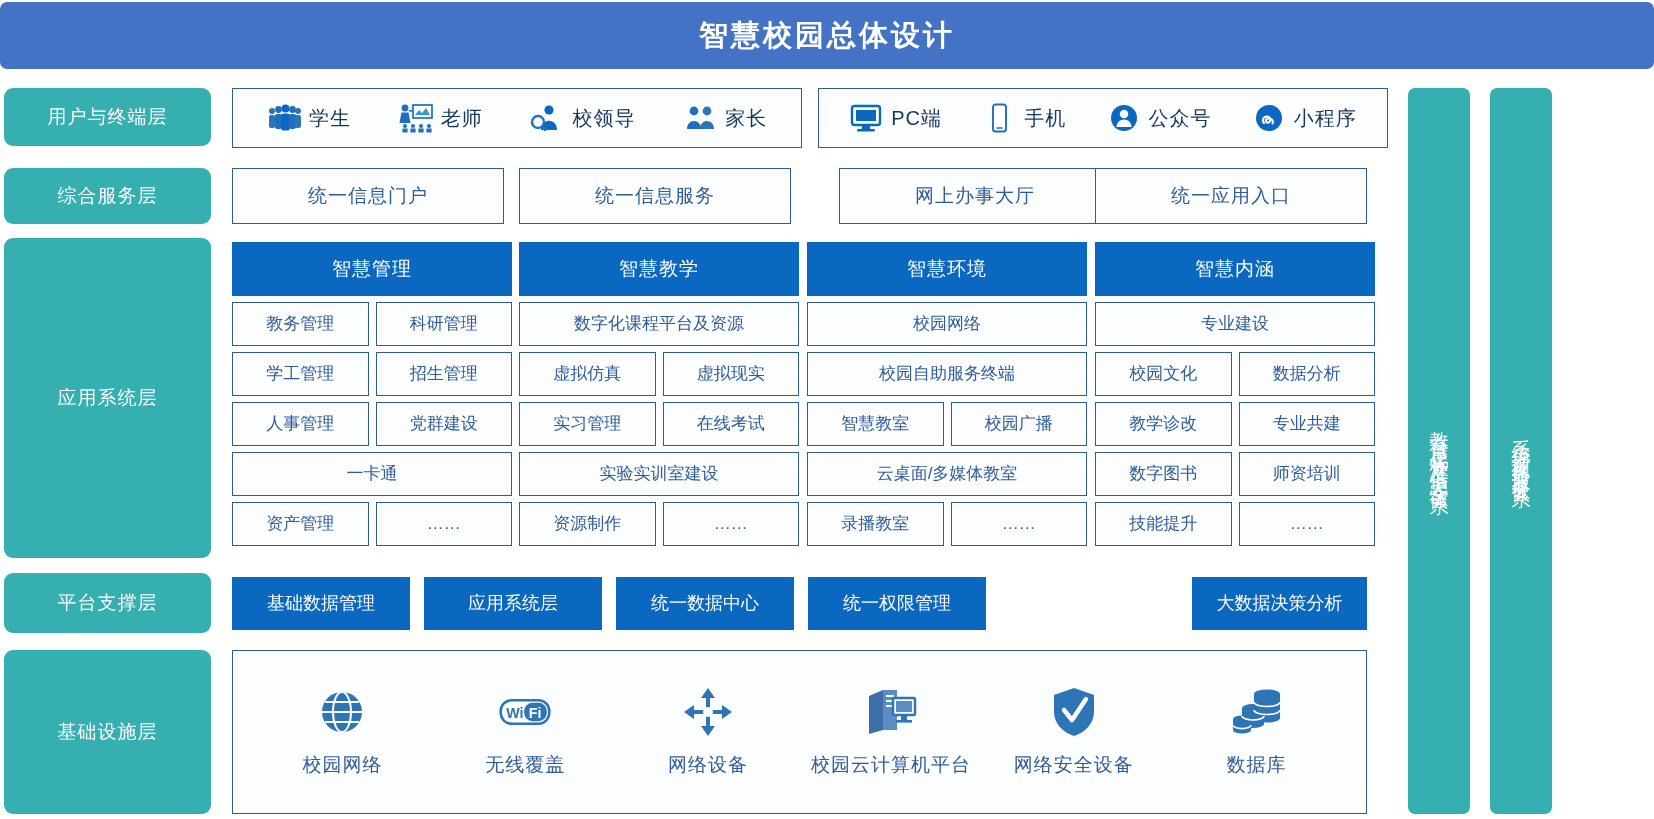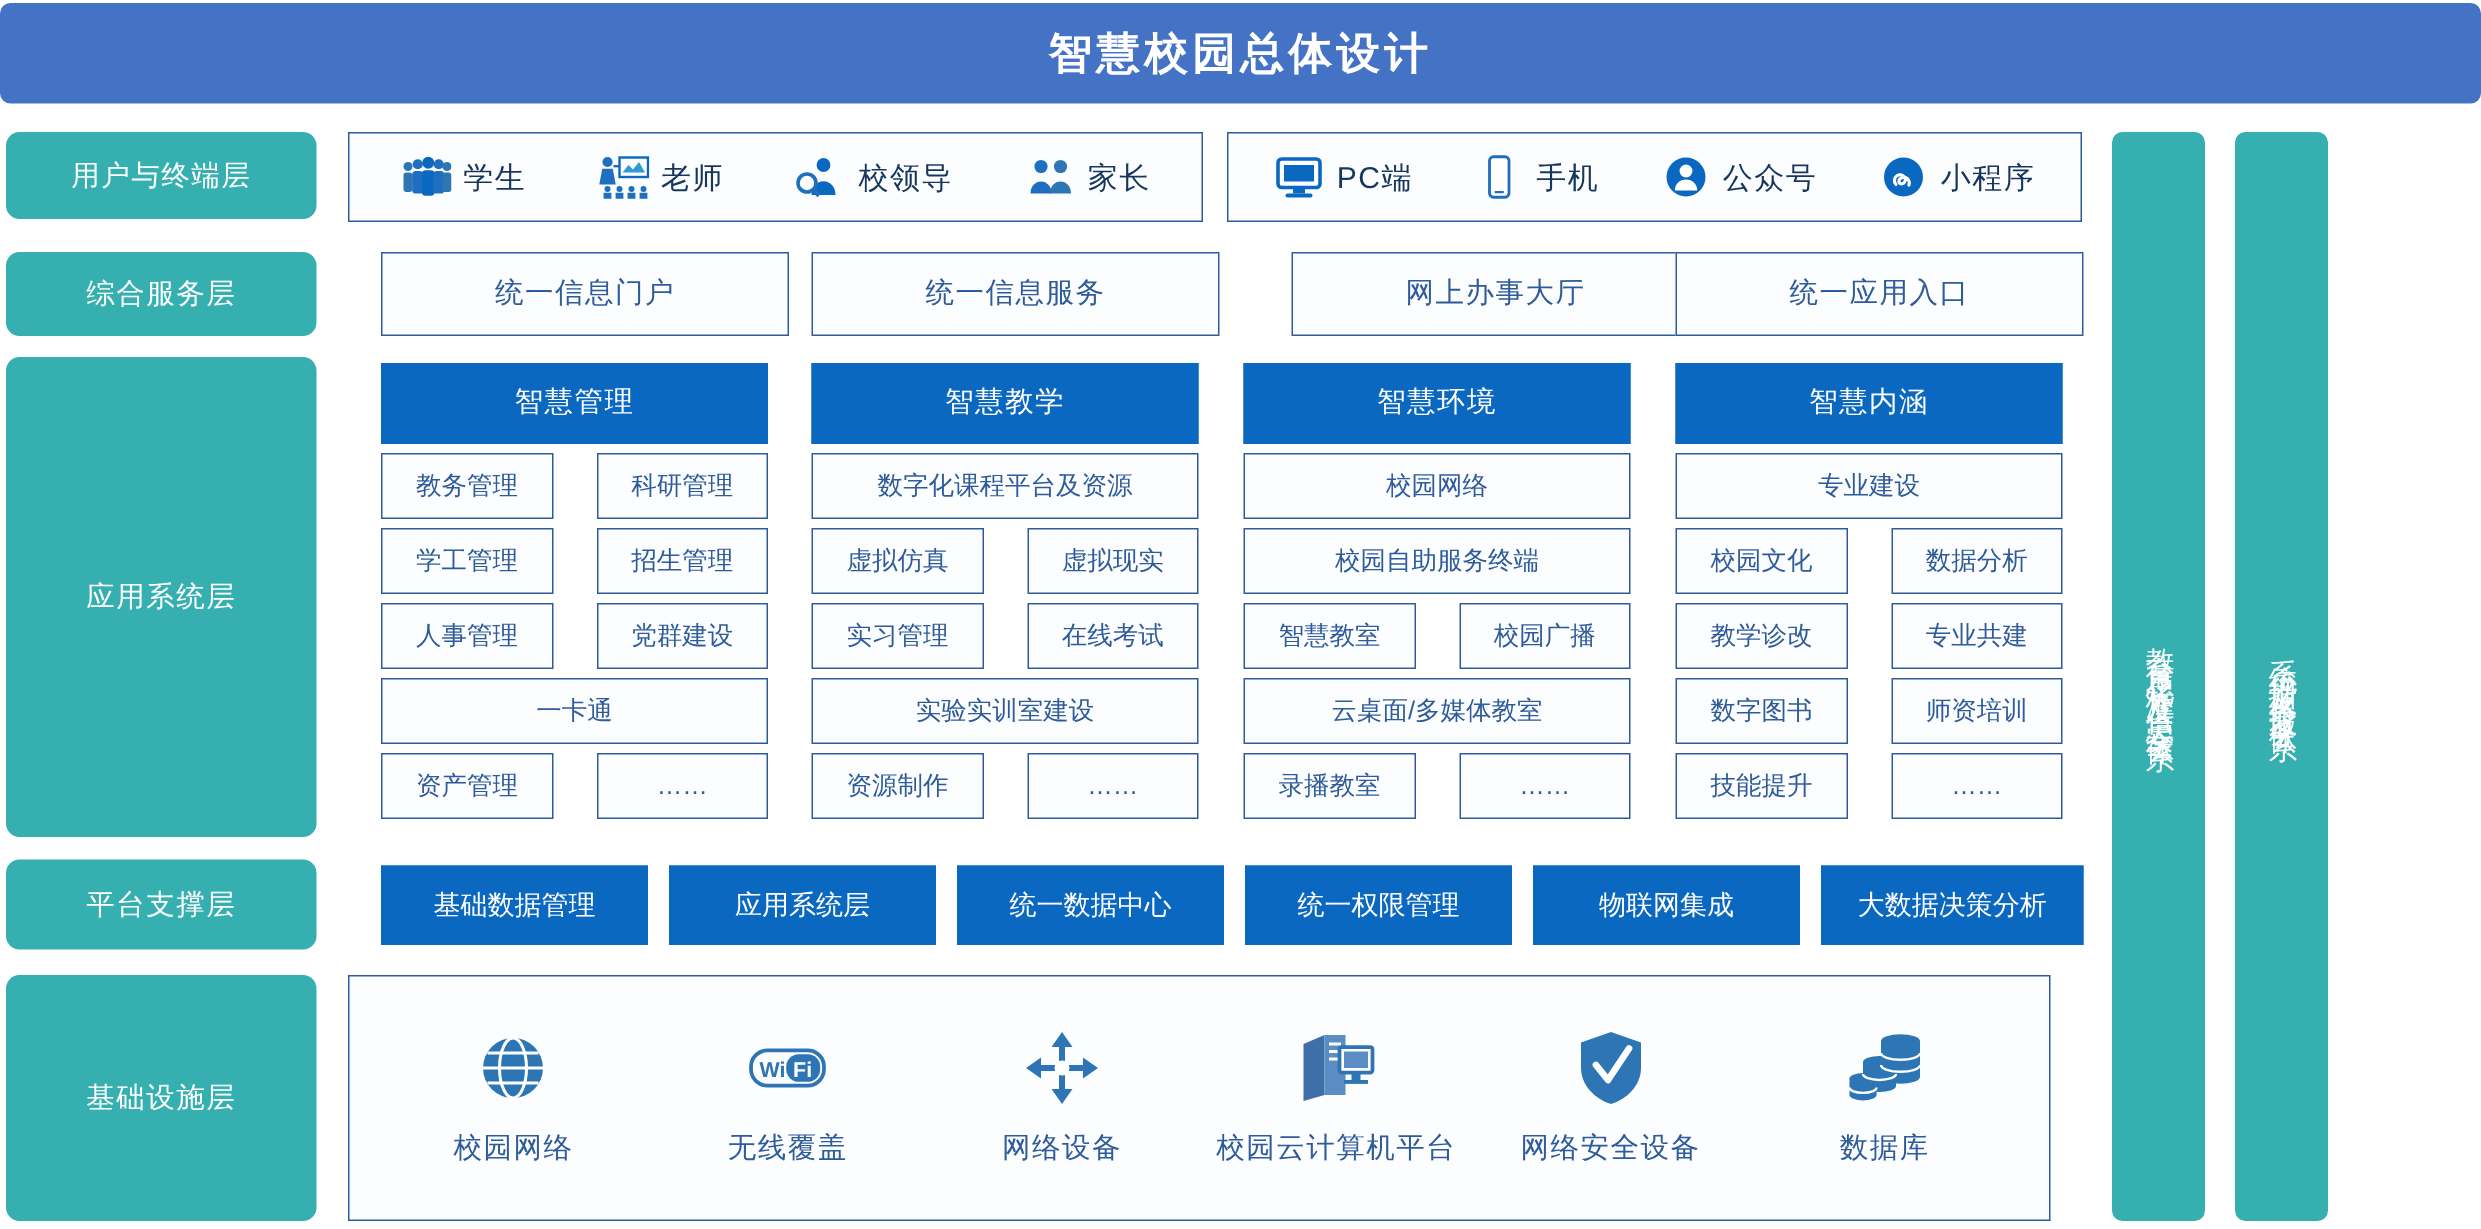--- a/index.html
+++ b/index.html
@@ -39,21 +39,21 @@
   .pillar .vt {
     writing-mode: vertical-rl; text-orientation: upright;
     color: #ffffff; font-size: 19px; letter-spacing: 5px; line-height: 1.05;
   }
   .pillar.p1 { left: 1408px; }
   .pillar.p2 { left: 1490px; }
 
   
   .bx { border: 1.6px solid #2E5C9A; background: #FCFDFE; color: #2E5C9A;
         display: flex; align-items: center; justify-content: center;
-        font-size: 18px; text-align: center; line-height: 1.1; margin-left: 22px; }
+        font-size: 18px; text-align: center; line-height: 1.1; }
   .bx.solid { background: #0A68C0; border-color: #0A68C0; color: #ffffff; }
 
   
   .r1-users { position: absolute; left: 232px; top: 88px; width: 570px; height: 60px; }
   .r1-dev   { position: absolute; left: 818px; top: 88px; width: 570px; height: 60px; }
   .r1-users, .r1-dev { border: 1.6px solid #2E5C9A; background: #FCFDFE;
       display: flex; justify-content: space-around; padding: 0 10px; }
   .icon-item { display: flex; align-items: center; gap: 8px; }
   .icon-item .lbl { color: #17365D; font-size: 20px; letter-spacing: 1px; }
   .ic { width: 34px; height: 30px; display: block; flex: 0 0 auto; }
@@ -420,23 +420,20 @@
     <span>基础数据管理</span>
   </div>
   <div class="bx solid plat p1">
     <span>应用系统层</span>
   </div>
   <div class="bx solid plat p2">
     <span>统一数据中心</span>
   </div>
   <div class="bx solid plat p3">
     <span>统一权限管理</span>
-  </div>
-  <div class="bx solid plat p4">
-    <span>物联网集成</span>
   </div>
   <div class="bx solid plat p5">
     <span>大数据决策分析</span>
   </div>
 
   <div class="infra">
 
     <div class="infra-item">
       <span>
         <svg class="bigic" viewBox="0 0 52 52">

